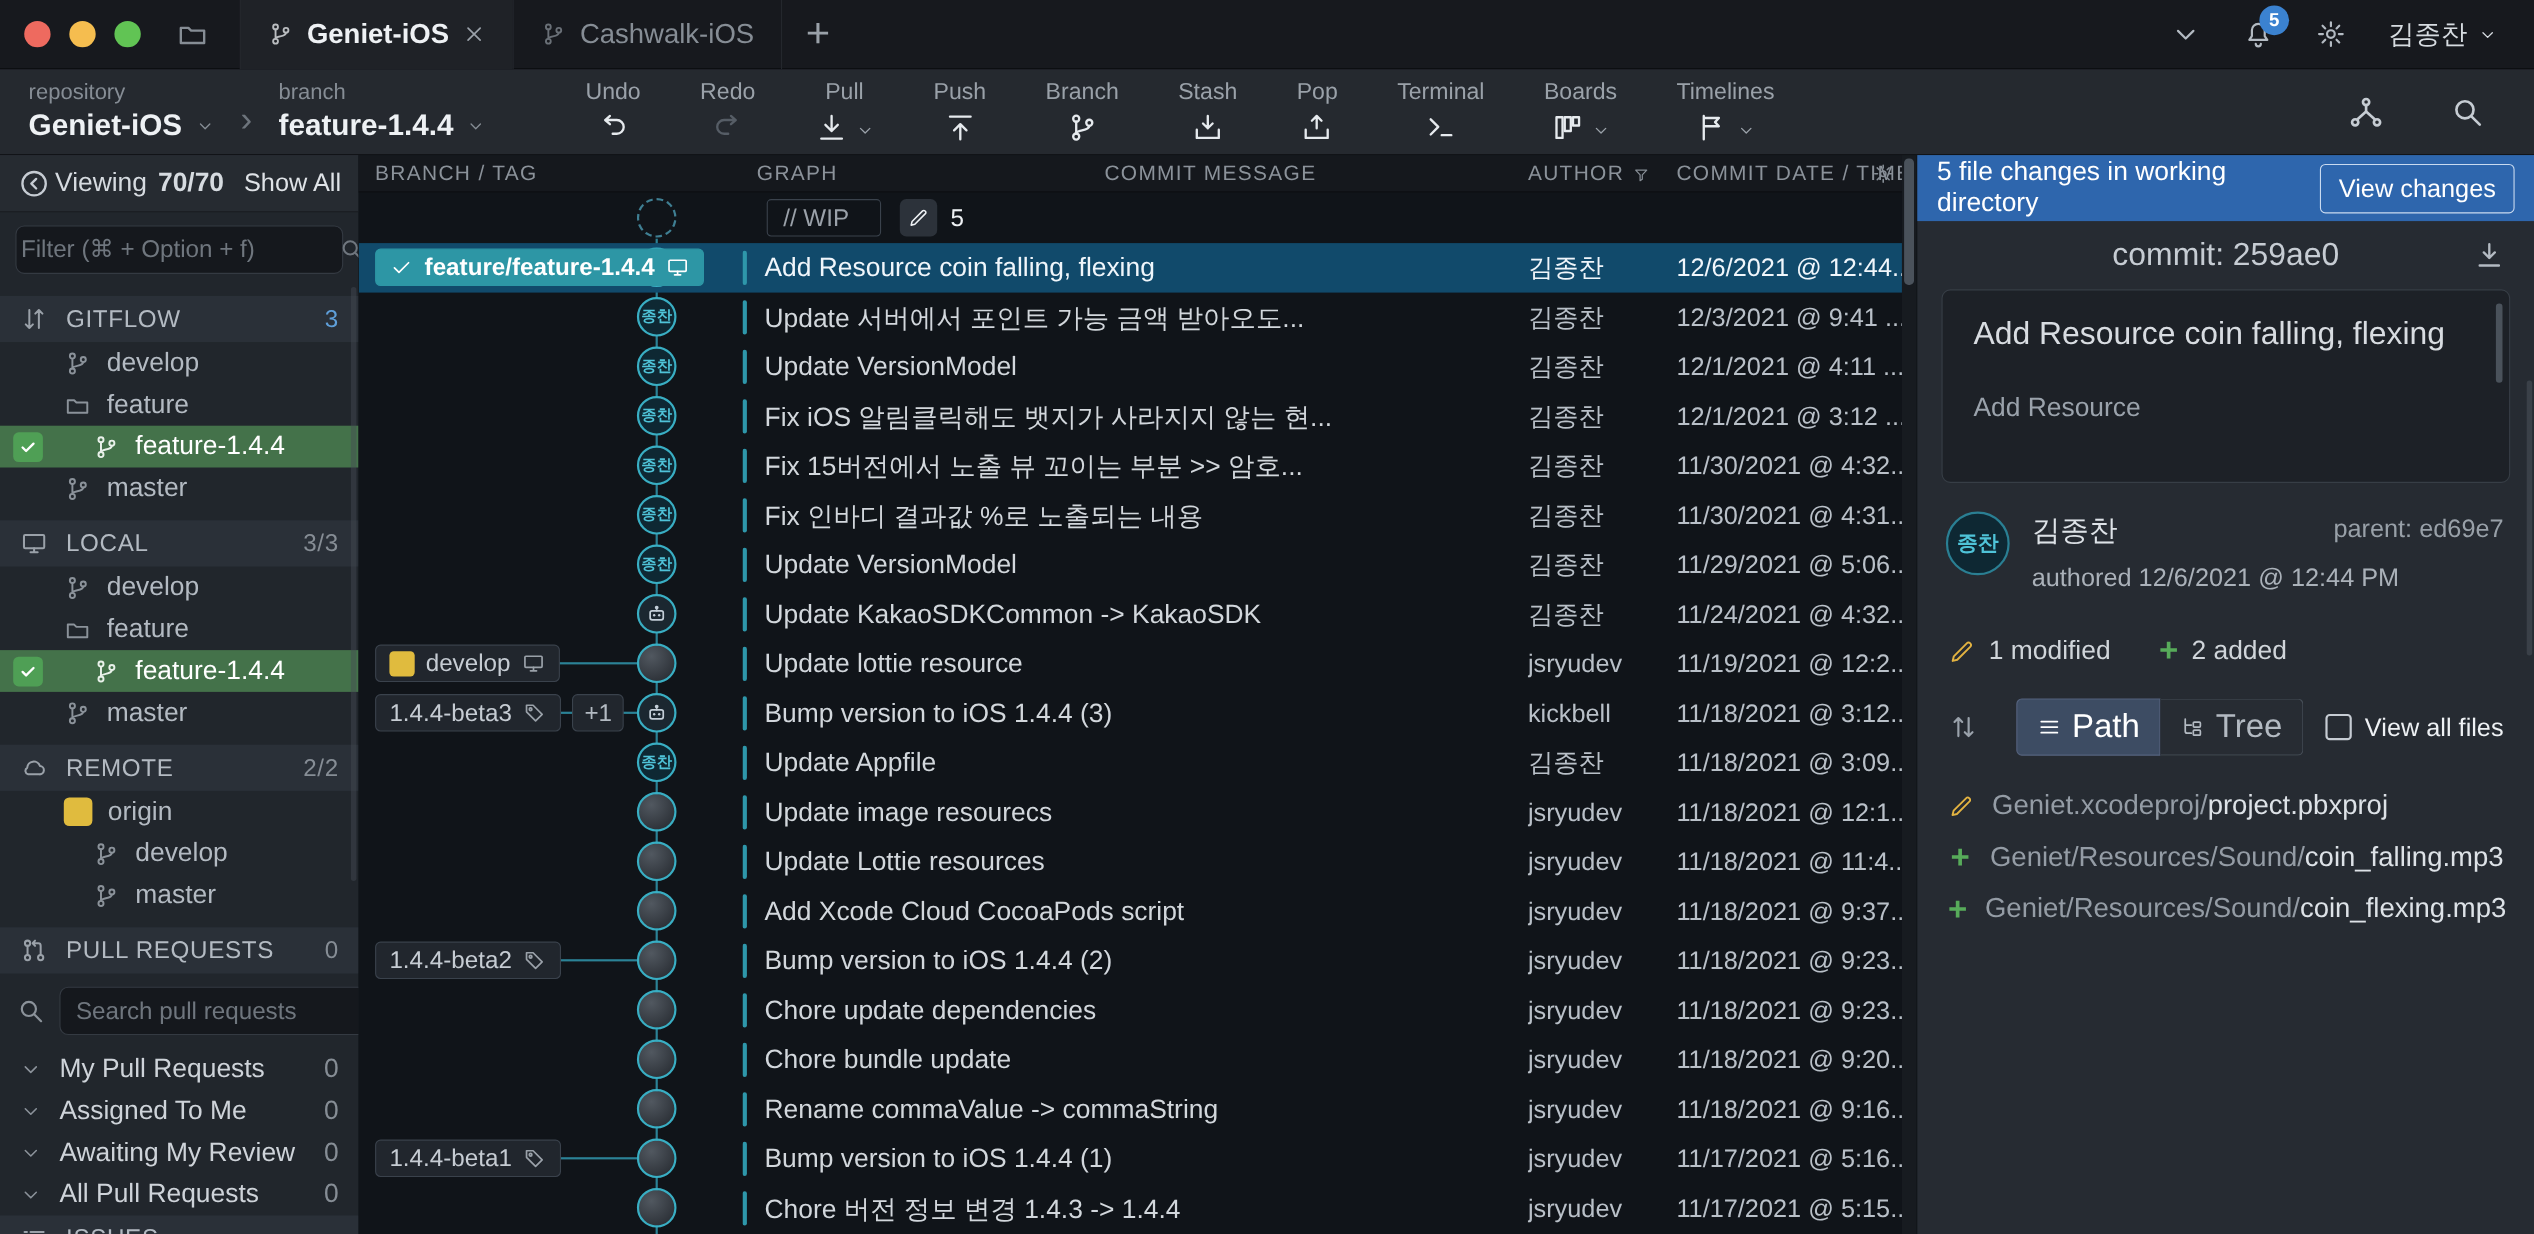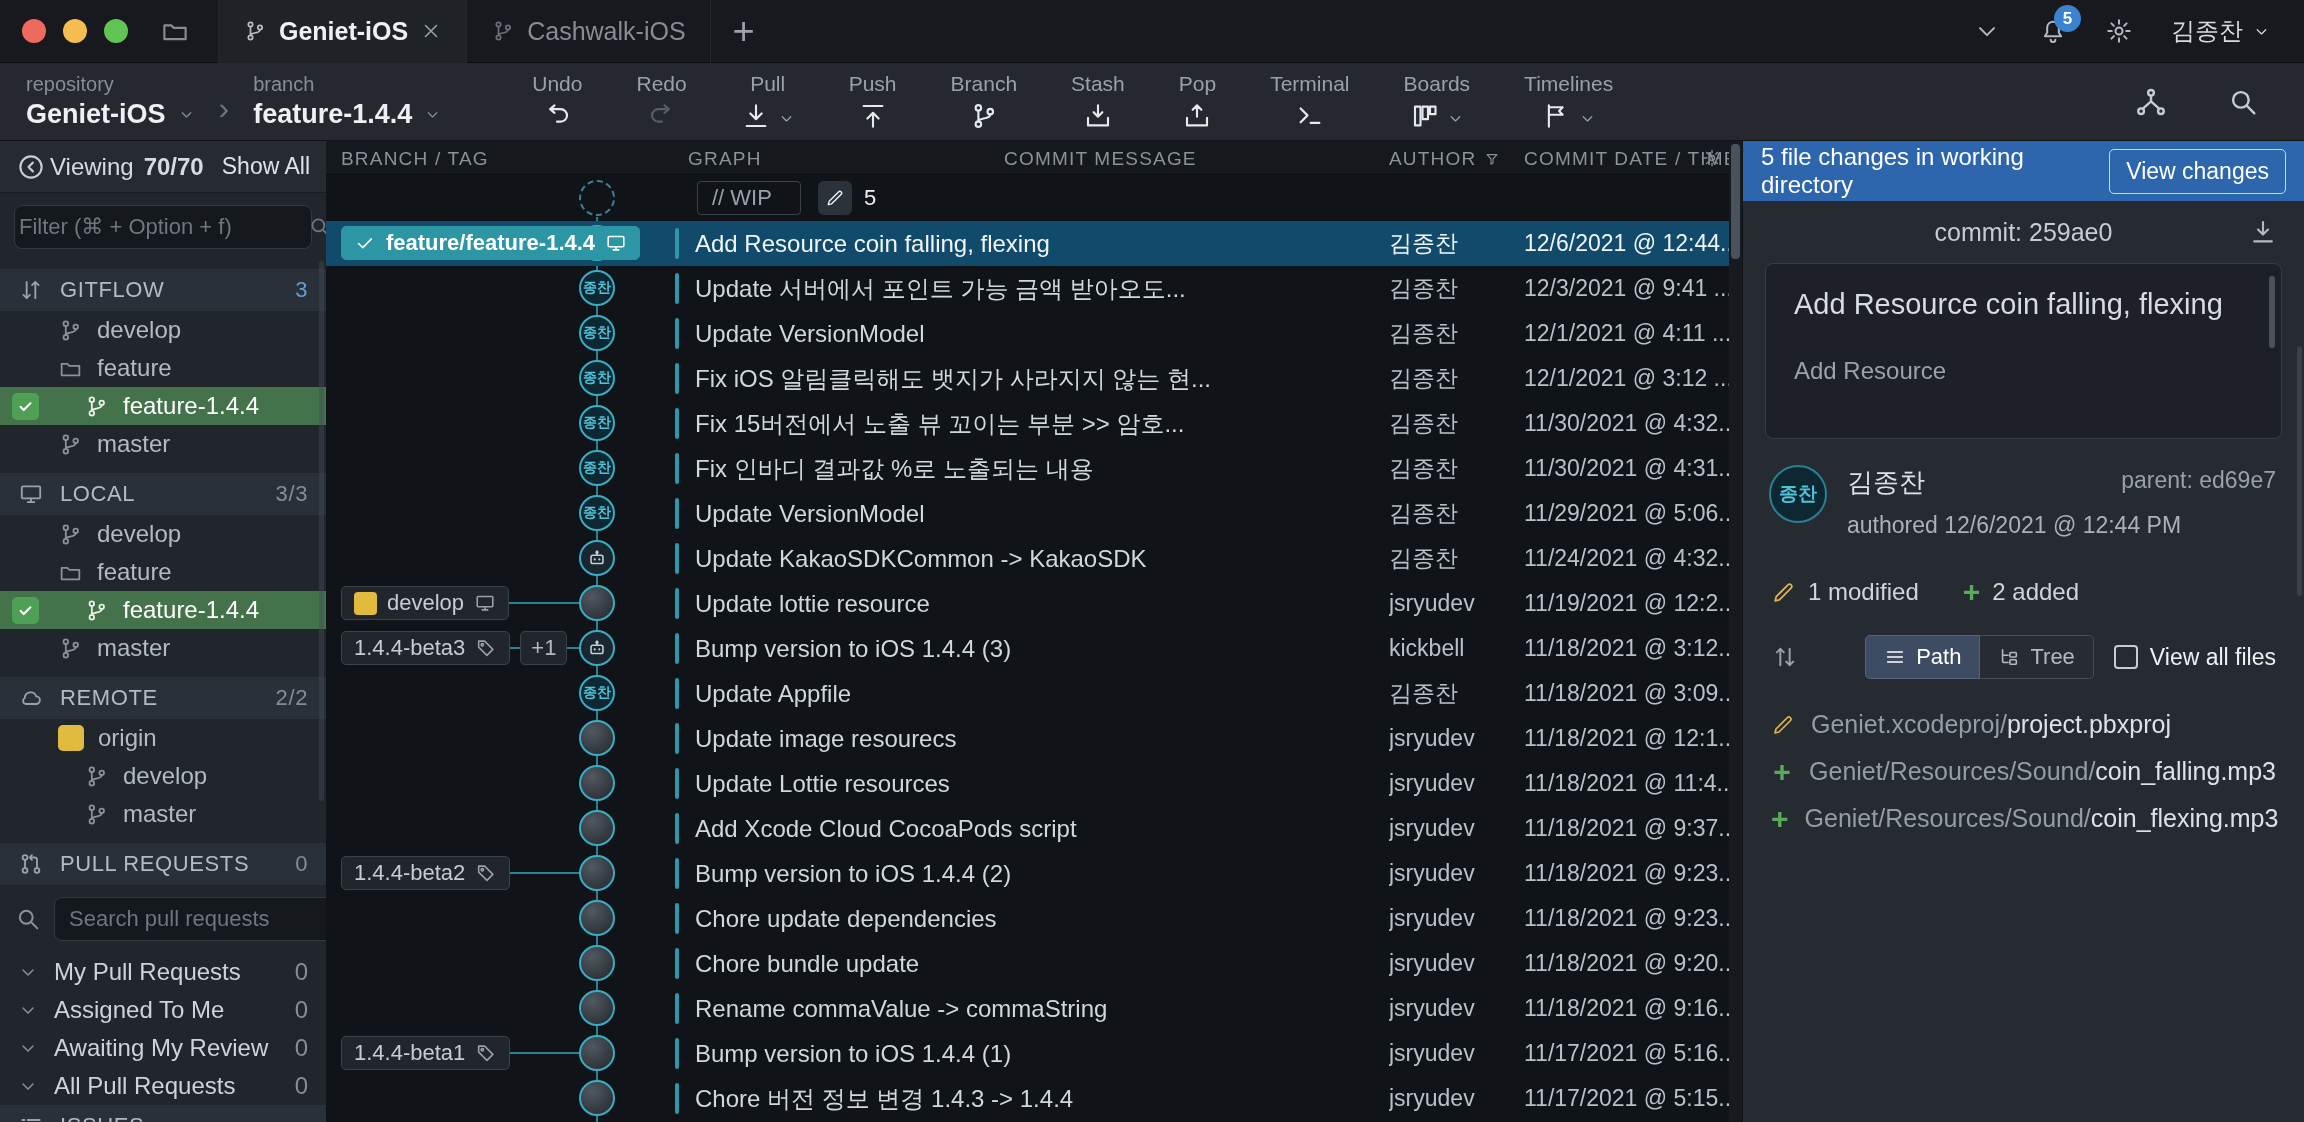--- a/index.html
+++ b/index.html
@@ -127,40 +127,40 @@
   .date{ position:absolute; left:1198px; top:0; height:45px; display:flex; align-items:center; color:#b9c0c8; font-size:23px; white-space:nowrap; }
   .row.selected .msg, .row.selected .author, .row.selected .date{ color:#f0f6fb; }
   .g-scroll{ position:absolute; right:0; top:0; bottom:0; width:13px; background:#171b20; }
   .g-thumb{ position:absolute; top:3px; right:2px; width:9px; height:115px; background:#4a525b; border-radius:4px; }
 
   
   #detail{ width:562px; background:#262b32; border-left:1px solid #101317; display:flex; flex-direction:column; position:relative; flex:none; }
   .banner{ height:60px; background:#2e66ad; display:flex; align-items:center; gap:14px; padding:0 18px; flex:none; }
   .banner .txt{ color:#fff; font-size:24px; flex:1; }
   .view-btn{ background:transparent; border:1.5px solid #c9daf0; border-radius:5px; color:#fff; font-size:23px; padding:8px 16px; font-family:inherit; white-space:nowrap; }
-  .commit-line{ height:62px; display:flex; align-items:center; justify-content:center; position:relative; color:#c6ccd3; font-size:25px; flex:none; }
+  .commit-line{ height:62px; display:flex; align-items:center; justify-content:center; position:relative; color:#c6ccd3; font-size:29px; flex:none; }
   .commit-line .icon{ position:absolute; right:26px; width:30px; height:30px; color:#b3bac2; }
   .msg-box{ margin:0 22px; background:#1d2127; border:1px solid #373e46; border-radius:8px; height:176px; padding:24px 28px; position:relative; flex:none; }
   .msg-box .t{ font-size:29px; color:#d8dce1; }
   .msg-box .b{ font-size:24px; color:#9aa2ab; margin-top:36px; }
   .msg-box .sb{ position:absolute; right:6px; top:12px; width:6px; height:72px; background:#4a525b; border-radius:3px; }
   .author-block{ display:flex; padding:26px 26px 20px; gap:20px; position:relative; flex:none; }
   .a-av{ width:58px; height:58px; border-radius:50%; background:#0e2833; border:2px solid #2a7f93; color:#4fc3d8; display:flex; align-items:center; justify-content:center; font-size:19px; font-weight:bold; flex:none; }
   .a-name{ font-size:26px; color:#dde2e7; }
   .a-line{ font-size:23px; color:#aab1b9; margin-top:12px; }
   .a-parent{ position:absolute; right:28px; top:28px; font-size:23px; color:#98a0a8; }
   .stats{ display:flex; align-items:center; gap:44px; padding:18px 28px; font-size:24px; color:#d0d5da; flex:none; }
   .stat{ display:flex; align-items:center; gap:12px; }
   .stat .icon{ width:25px; height:25px; }
   .stat.mod .icon{ color:#e3b341; }
   .plus{ color:#57ab5a; font-size:30px; font-weight:bold; line-height:1; }
   .controls{ display:flex; align-items:center; padding:10px 28px 6px; flex:none; }
   .sort-ic{ width:28px; height:28px; color:#9aa2ab; }
   .seg{ display:flex; margin-left:auto; }
-  .seg-btn{ display:flex; align-items:center; gap:10px; font-size:22px; padding:8px 18px; border:1px solid #454d56; background:#272c33; color:#b3bac2; font-family:inherit; }
+  .seg-btn{ display:flex; align-items:center; gap:10px; font-size:30px; padding:8px 18px; border:1px solid #454d56; background:#272c33; color:#b3bac2; font-family:inherit; }
   .seg-btn .icon{ width:22px; height:22px; }
   .seg-btn.active{ background:#3d4c63; color:#fff; border-color:#55637e; border-radius:5px 0 0 5px; }
   .seg-btn.inactive{ border-left:none; border-radius:0 5px 5px 0; }
   .chk-wrap{ display:flex; align-items:center; gap:12px; margin-left:20px; color:#eef1f4; font-size:23px; }
   .chk-box{ width:24px; height:24px; border:2px solid #c6ccd3; border-radius:4px; background:transparent; flex:none; }
   #file-list{ padding:16px 0; }
   .file{ display:flex; align-items:center; gap:16px; height:47px; padding:0 28px; font-size:25px; white-space:nowrap; }
   .file .icon{ width:24px; height:24px; }
   .file.modified .icon{ color:#e3b341; }
   .file .plus{ width:24px; text-align:center; }

